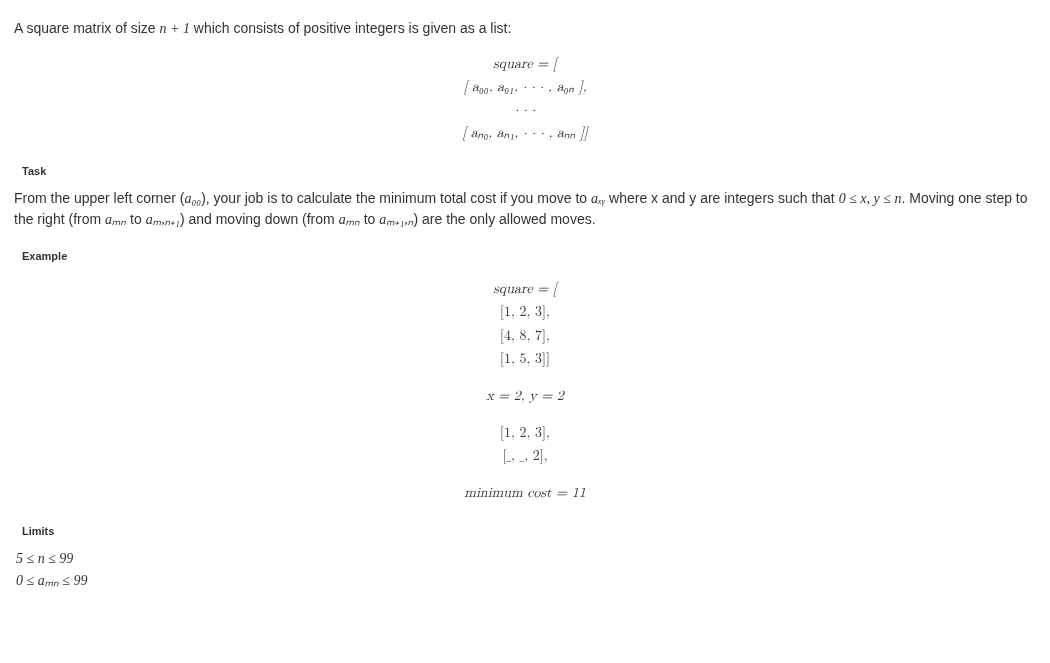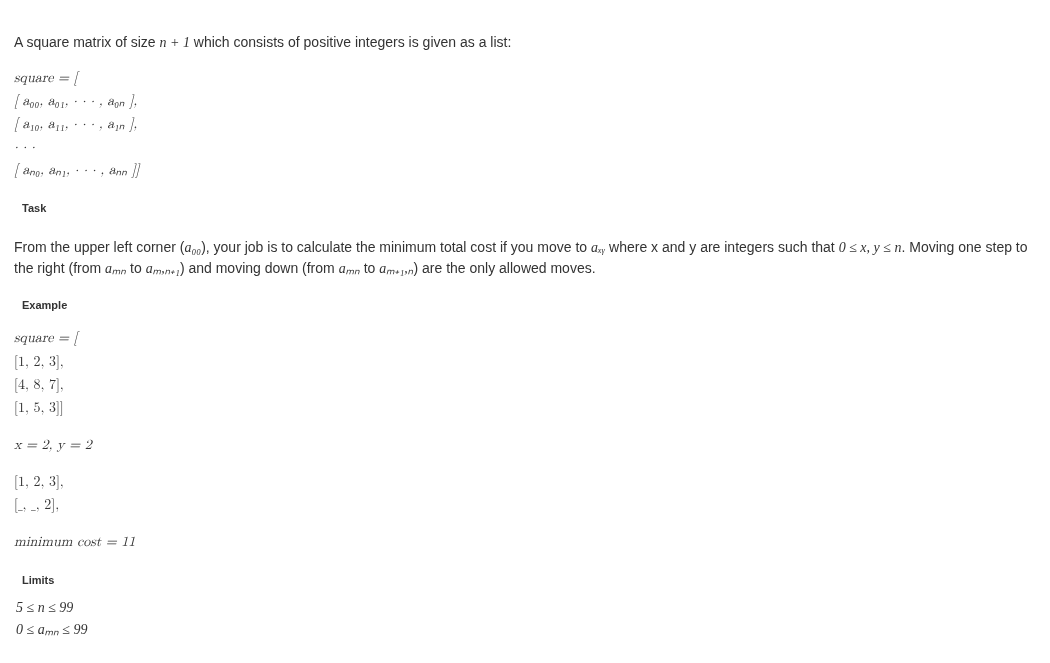--- a/index.html
+++ b/index.html
@@ -5,27 +5,28 @@
   body {
     font-family: -apple-system, BlinkMacSystemFont, "Segoe UI", Helvetica, Arial, sans-serif;
     font-size: 14px;
     color: #333;
     margin: 0;
     padding: 12px 14px;
     line-height: 1.5;
     width: 1050px;
     box-sizing: border-box;
   }
-  p { margin: 20px 0 12px 0; }
+  p { margin: 6px 0 12px 0; }
   h3 {
     font-size: 11px;
     font-weight: 700;
     margin: 18px 0 8px 8px;
   }
   .math-block {
+    text-align: center;
     font-family: "Cambria Math", "STIX", "Latin Modern Math", Georgia, serif;
     font-style: italic;
     margin: 14px auto;
     line-height: 1.65;
   }
   .math-block .row { display: block; }
   .mi { font-style: italic; font-family: "Cambria Math", Georgia, serif; }
   .limits {
     font-family: "Cambria Math", Georgia, serif;
     font-style: normal;
@@ -37,21 +38,20 @@
 </head>
 <body>
 
 <p>
   <span>A square matrix of size </span><span class="mi">n + 1</span><span> which consists of positive integers is given as a list:</span>
 </p>
 
 <div class="math-block">
   <span class="row">square = [</span>
   <span class="row">[ a₀₀, a₀₁, · · · , a₀ₙ ],</span>
-  <span class="row">[ a₁₀, a₁₁, · · · , a₁ₙ ],</span>
   <span class="row">· · ·</span>
   <span class="row">[ aₙ₀, aₙ₁, · · · , aₙₙ ]]</span>
 </div>
 
 <h3>Task</h3>
 
 <p>
   <span>From the upper left corner (</span><span class="mi">a₀₀</span><span>), your job is to calculate the minimum total cost if you move to </span><span class="mi">aₓᵧ</span><span> where x and y are integers such that </span><span class="mi" style="font-weight:500">0 ≤ x, y ≤ n</span><span>. Moving one step to the right (from </span><span class="mi">aₘₙ</span><span> to </span><span class="mi">aₘ,ₙ₊₁</span><span>) and moving down (from </span><span class="mi">aₘₙ</span><span> to </span><span class="mi">aₘ₊₁,ₙ</span><span>) are the only allowed moves.</span>
 </p>
 

